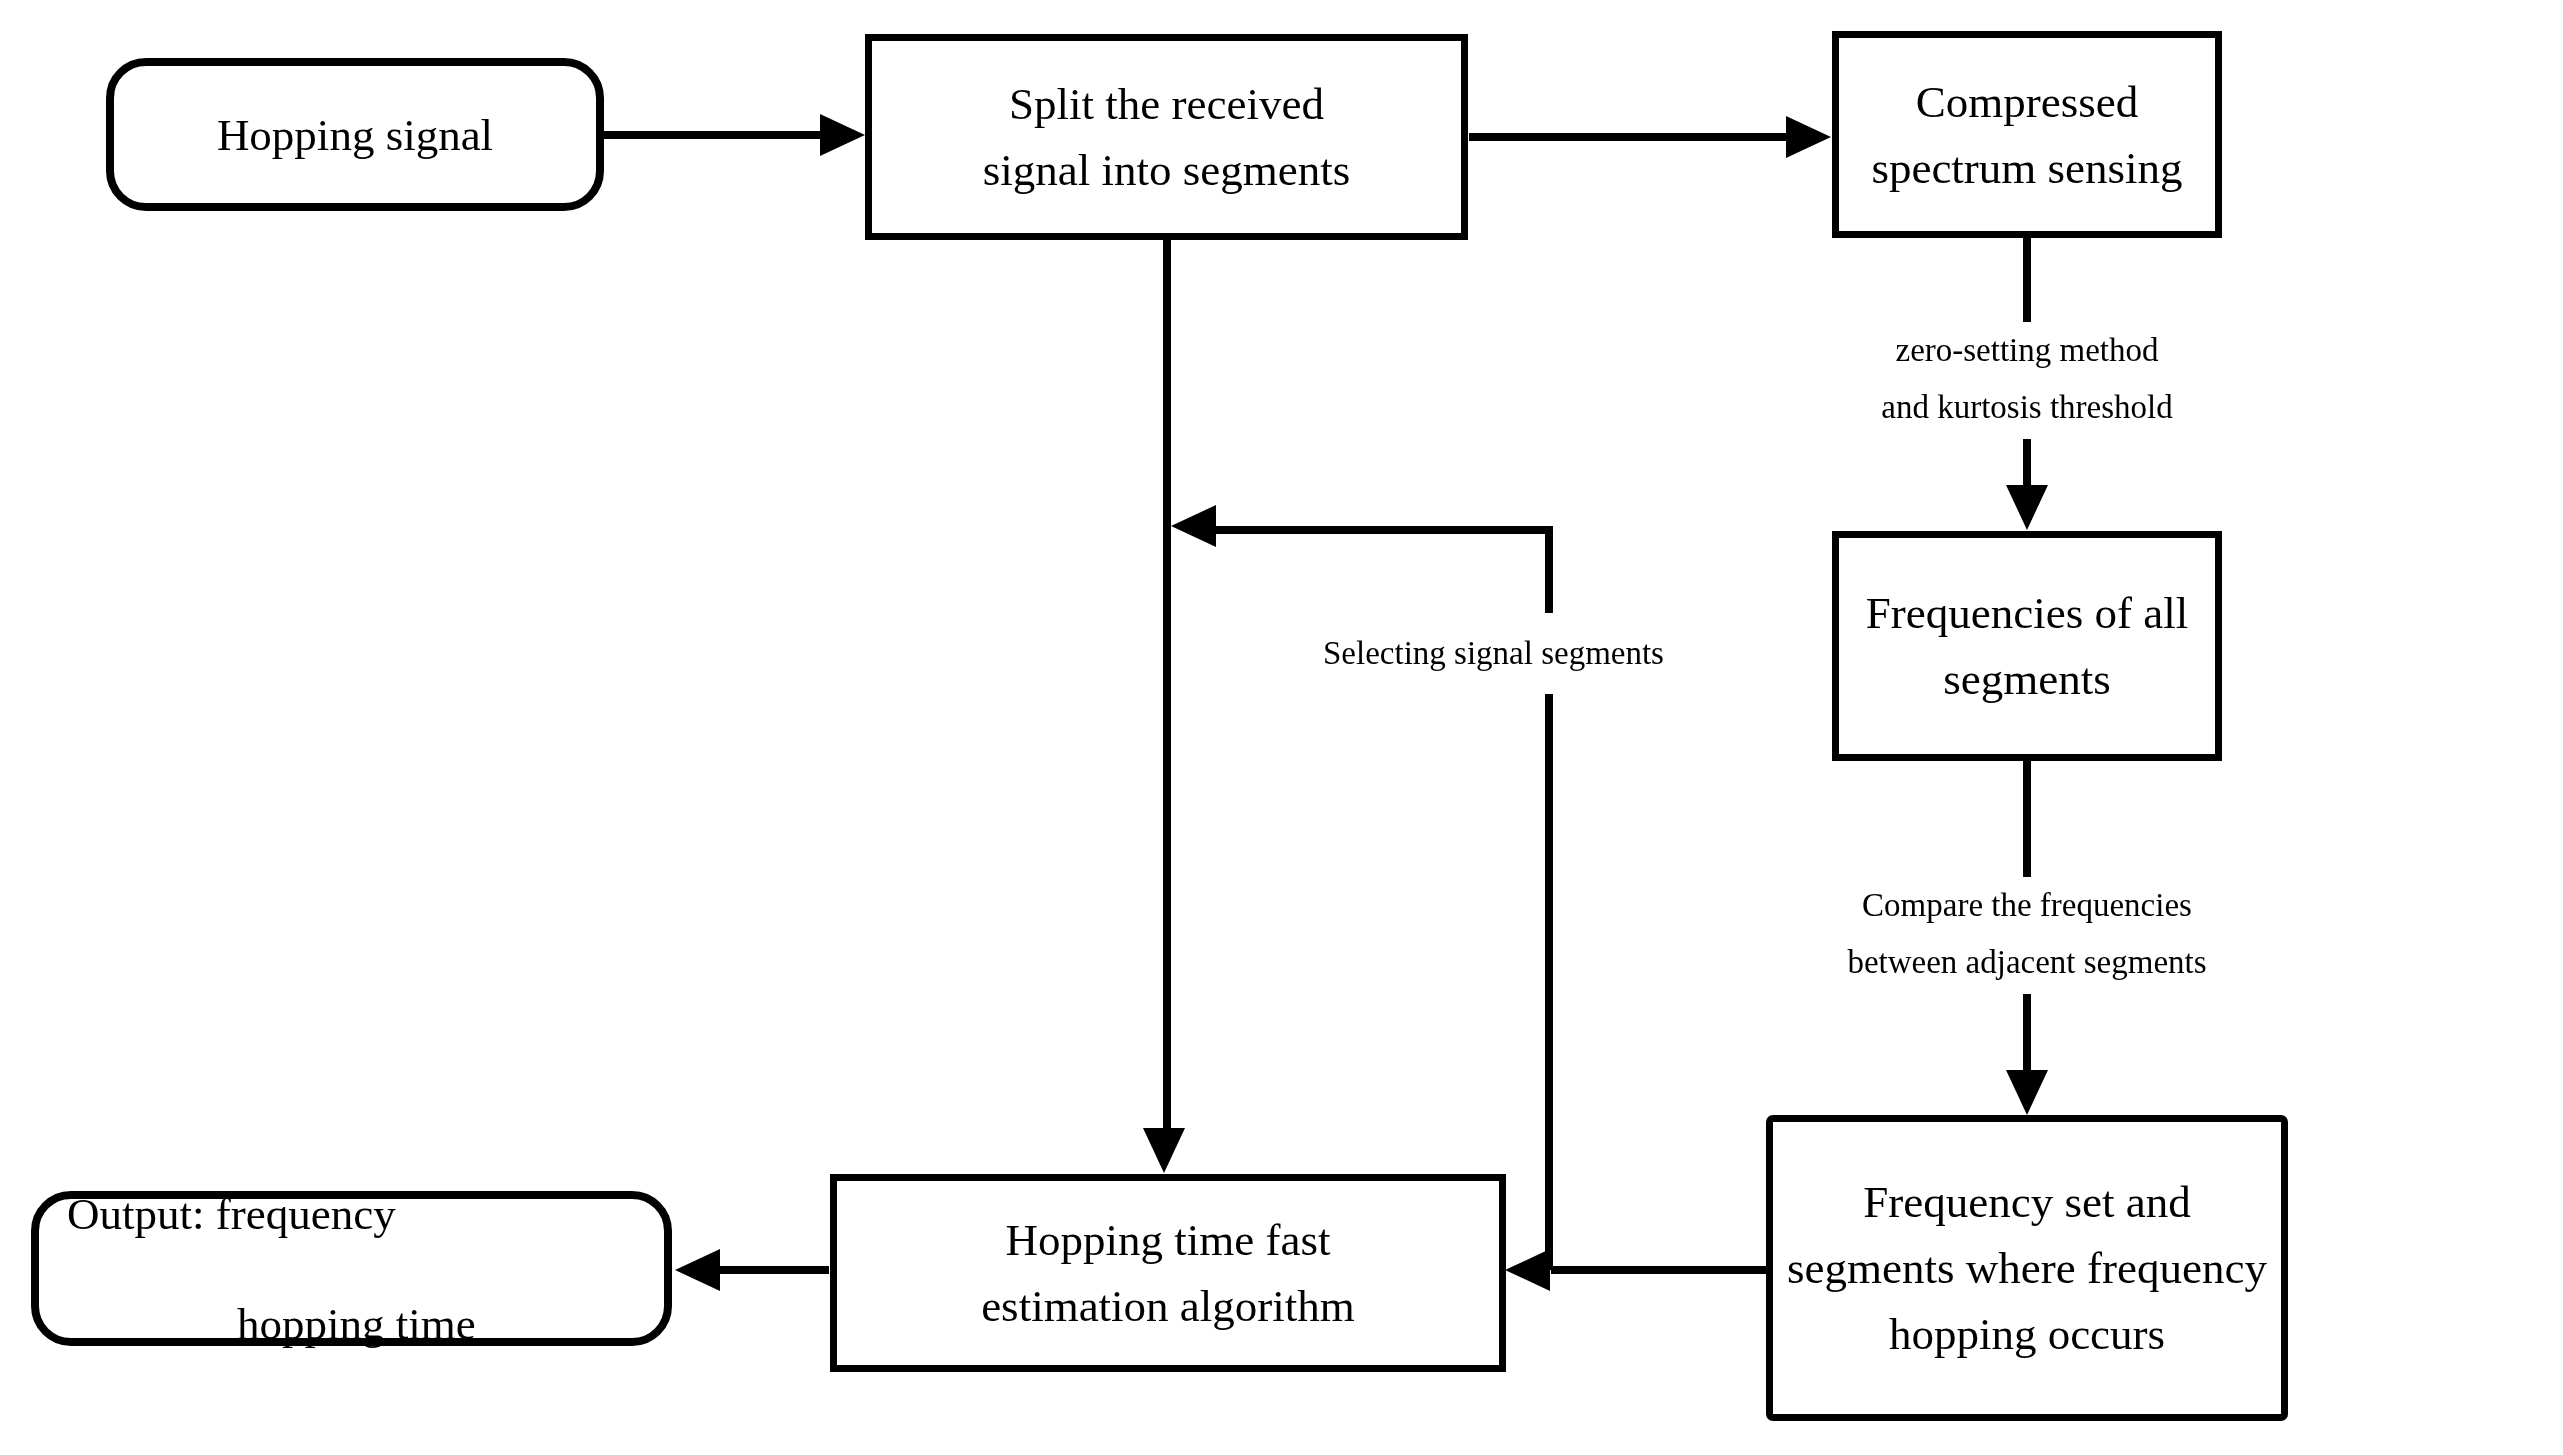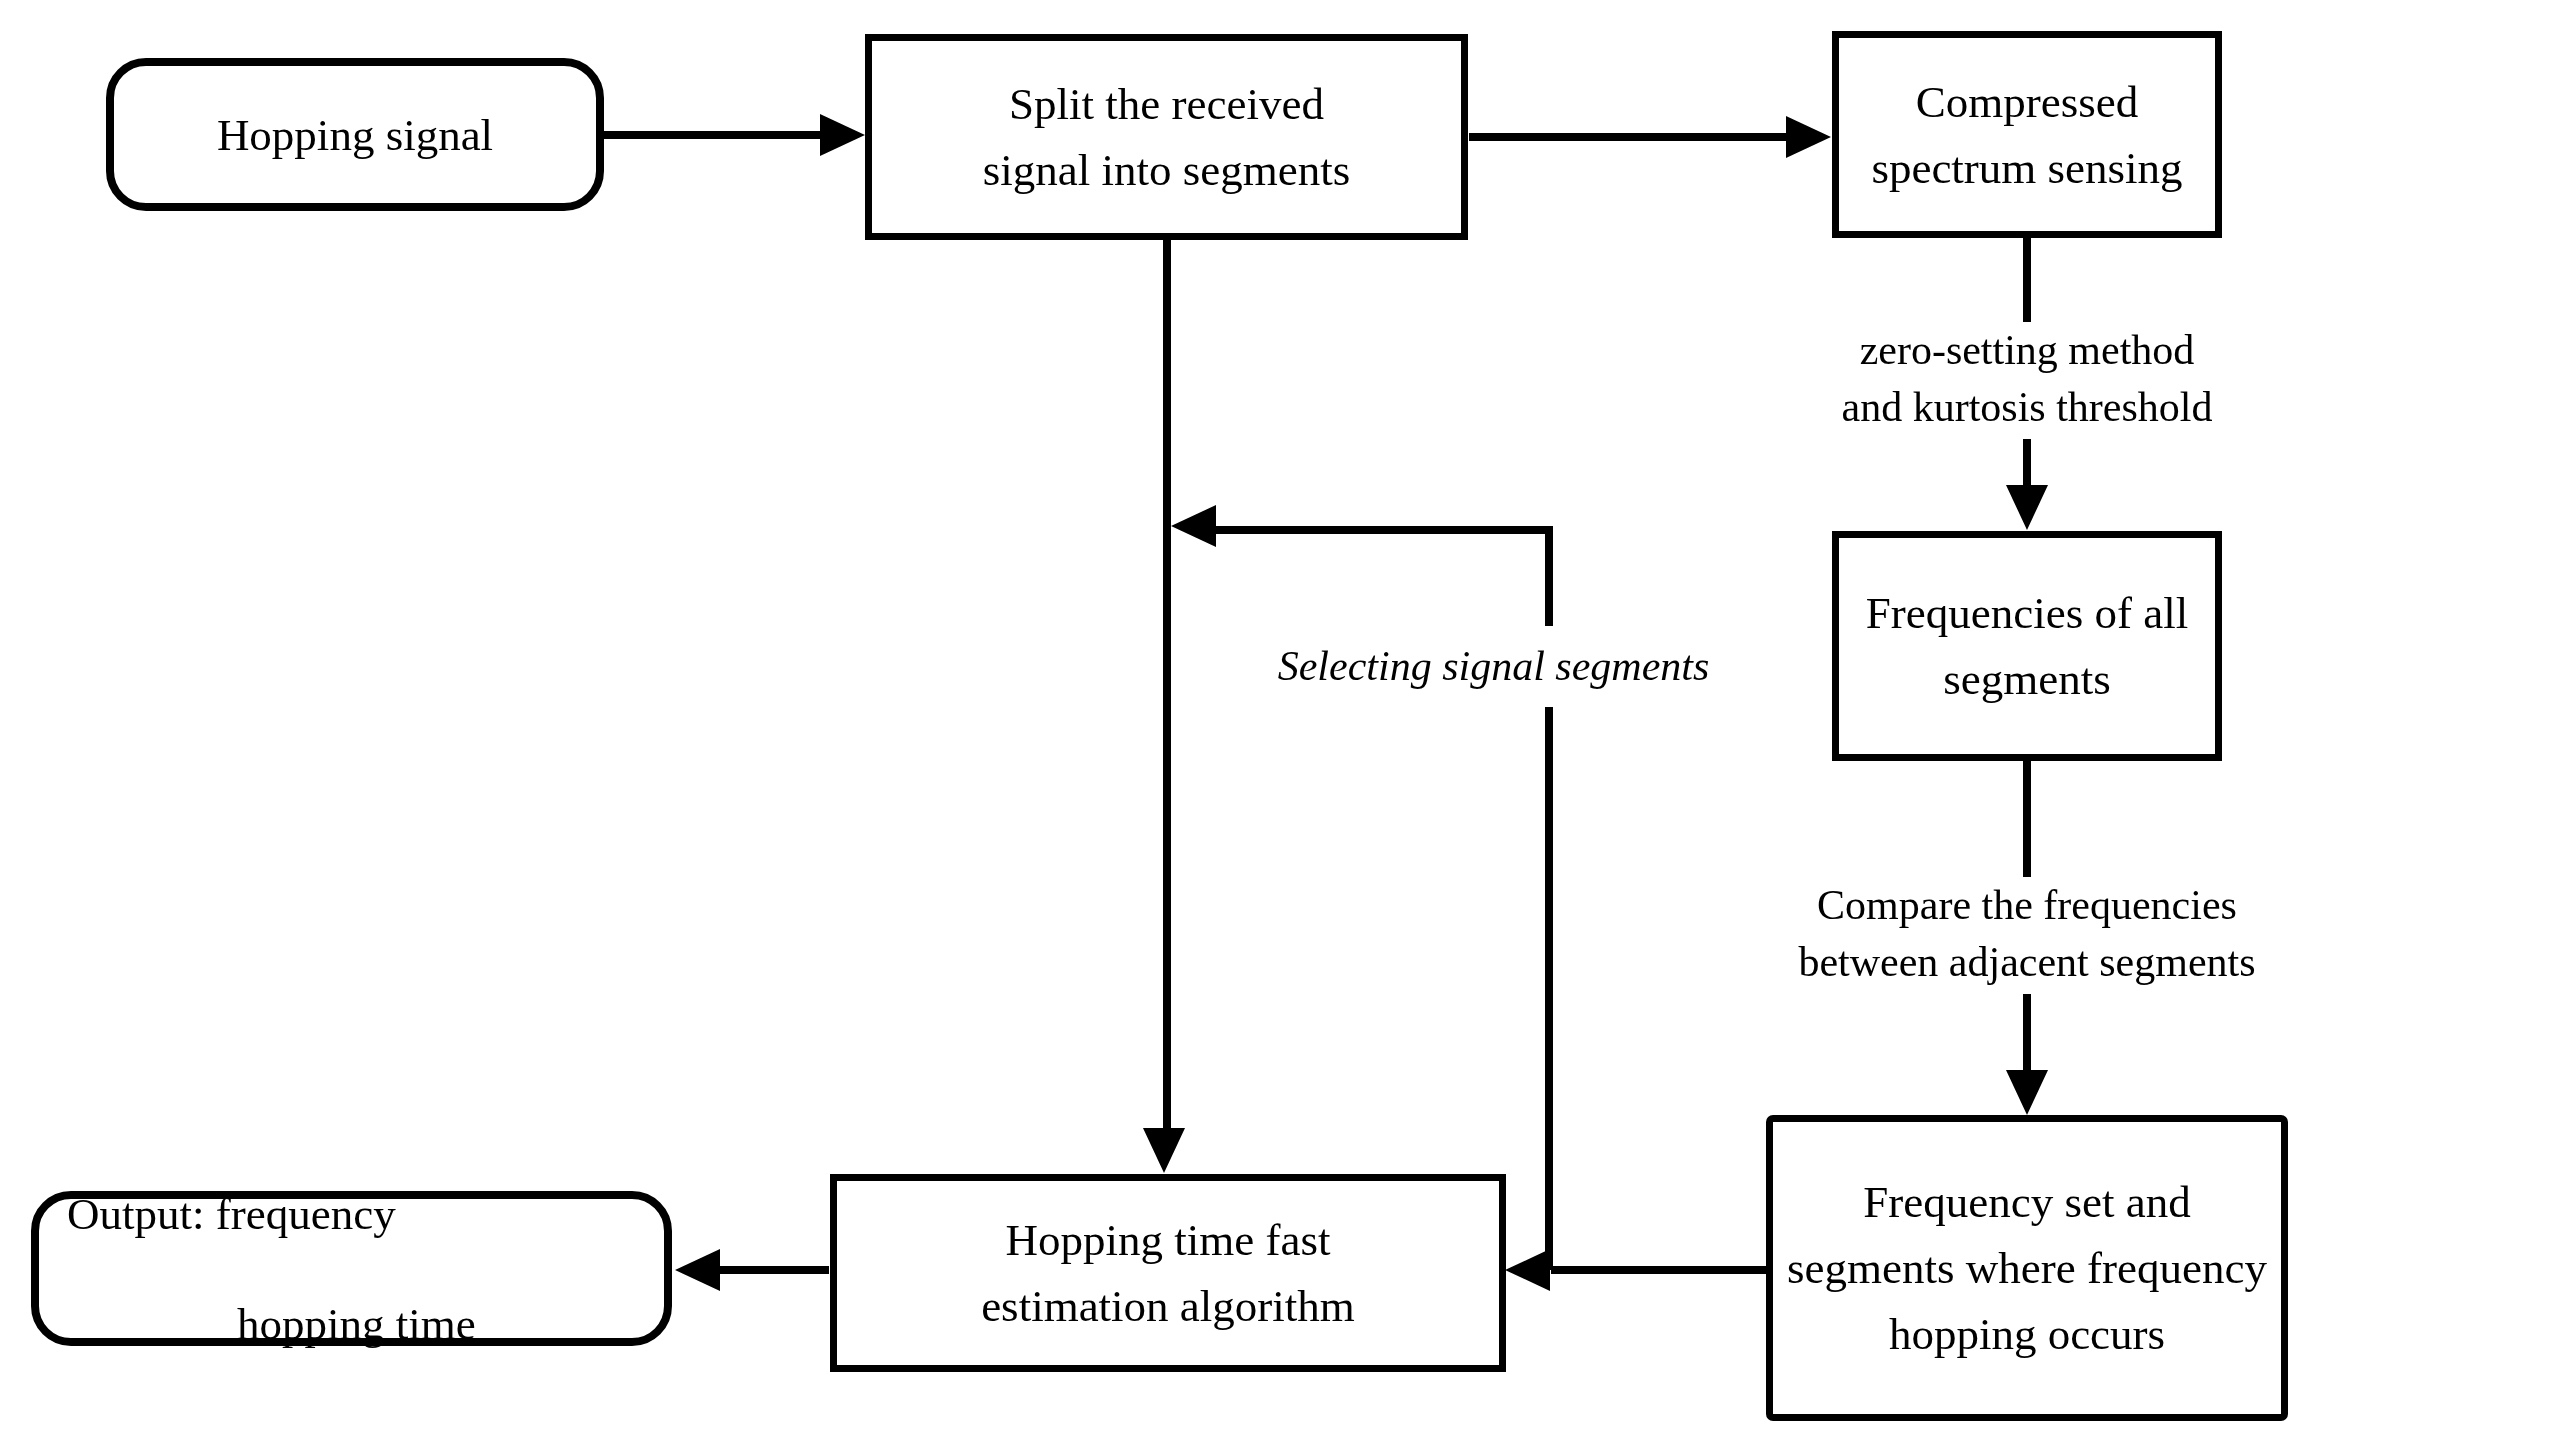--- a/index.html
+++ b/index.html
@@ -30,42 +30,42 @@
     white-space: nowrap;
   }
   .node.rounded { border-radius: 40px; border-width: 8.5px; }
   .node span { display: block; }
   .hline, .vline { position: absolute; background: #000; }
   .hline { height: 7.5px; }
   .vline { width: 7.5px; }
   .edge-label {
     position: absolute;
     background: #fff;
-    font-size: 42px;
+    font-size: 33px;
     line-height: 57px;
     text-align: center;
     white-space: nowrap;
   }
   .ah { position: absolute; width: 0; height: 0; }
   .ah-right { border-top: 21px solid transparent; border-bottom: 21px solid transparent; border-left: 45px solid #000; }
   .ah-left  { border-top: 21px solid transparent; border-bottom: 21px solid transparent; border-right: 45px solid #000; }
   .ah-down  { border-left: 21px solid transparent; border-right: 21px solid transparent; border-top: 45px solid #000; }
   
   #node-received   { left: 106px;  top: 58px;   width: 498px; height: 153px; }
   #node-split      { left: 865px;  top: 34px;   width: 603px; height: 206px; }
   #node-compressed { left: 1832px; top: 31px;   width: 390px; height: 207px; }
   #node-frequencies{ left: 1832px; top: 531px;  width: 390px; height: 230px; }
   #node-freqset    { left: 1766px; top: 1115px; width: 522px; height: 306px; border-radius: 7px; }
   #node-hopping    { left: 830px;  top: 1174px; width: 676px; height: 198px; }
   #node-output     { left: 31px;   top: 1191px; width: 641px; height: 155px; align-items: flex-start; text-align: left; padding-left: 28px; gap: 44px; }
   #node-output .indent { margin-left: 170px; }
   
   #label-zero      { left: 1782px; top: 322px; width: 490px; height: 117px; }
   #label-compare   { left: 1763px; top: 877px; width: 528px; height: 117px; }
-  #label-selecting { left: 1220px; top: 626px; width: 547px; height: 81px; line-height: 81px; font-style: italic; }
+  #label-selecting { left: 1220px; top: 613px; width: 547px; height: 81px; line-height: 81px; }
 </style>
 </head>
 <body>
 
 <div id="canvas">
 
   <div class="node rounded" id="node-received">
     <span>Hopping signal</span>
   </div>
 

